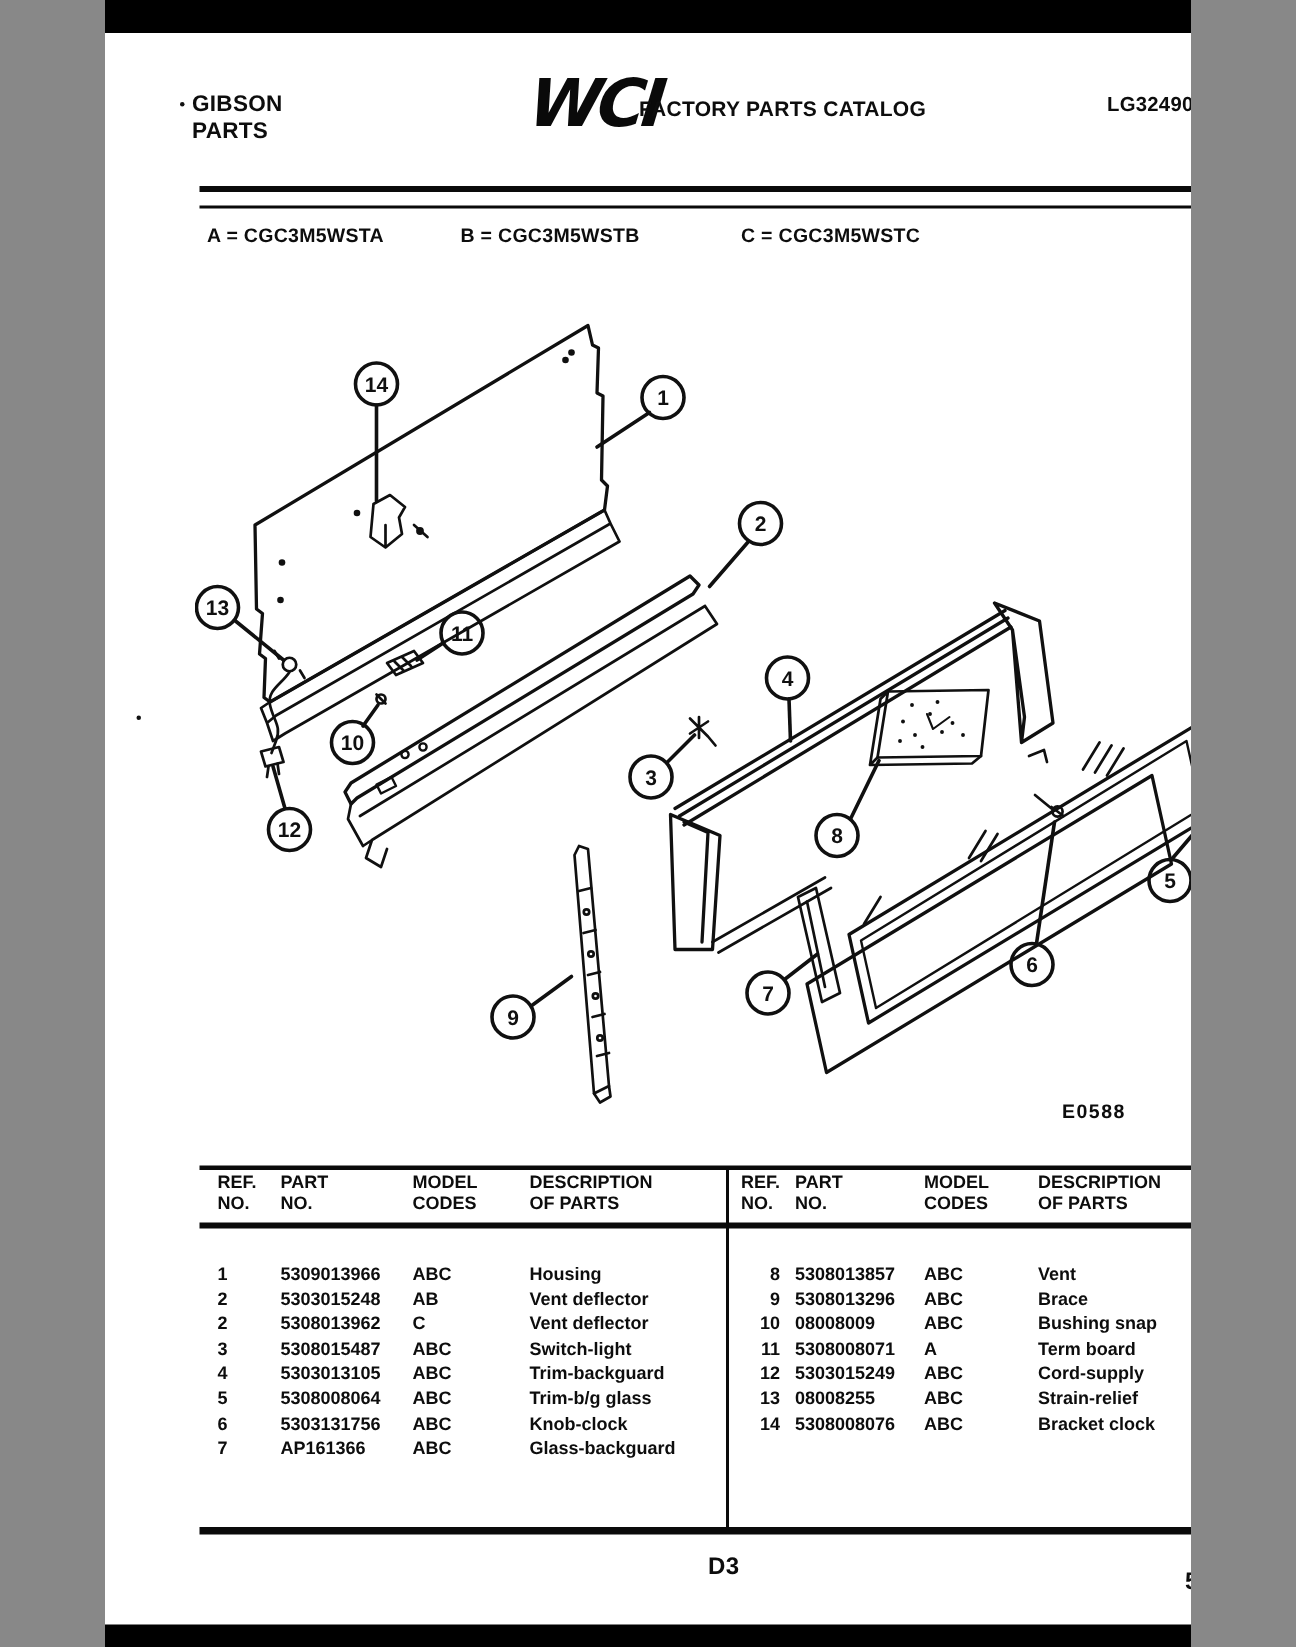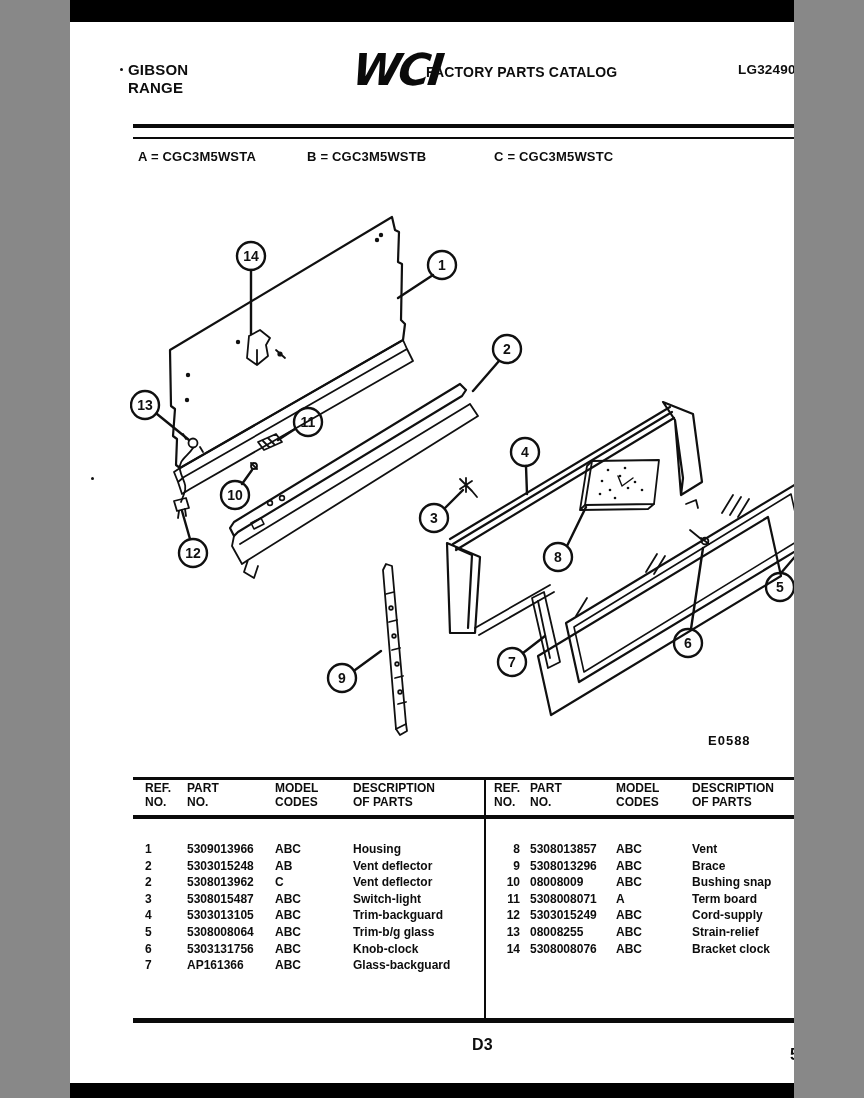--- a/index.html
+++ b/index.html
@@ -38,21 +38,21 @@
 </head>
 <body>
 
 <div class="page">
 
   <div class="bar" style="left:0;top:0;width:864px;height:22px;"></div>
   <div class="bar" style="left:832px;top:0;width:32px;height:1098px;"></div>
   <div class="bar" style="left:0;top:1083px;width:864px;height:15px;"></div>
 
   <div class="t" style="left:58px;top:61px;font-size:15px;">GIBSON</div>
-  <div class="t" style="left:58px;top:79px;font-size:15px;">RANGE</div>
+  <div class="t" style="left:58px;top:79px;font-size:15px;">PARTS</div>
   <div class="wci">WCI</div>
   <div class="t" style="left:356px;top:64px;font-size:14px;">FACTORY PARTS CATALOG</div>
   <div class="t" style="left:668px;top:62px;font-size:13.5px;">LG32490030</div>
 
   <div class="dbl-rule"></div>
 
   <div class="t" style="left:68px;top:149px;font-size:13px;">A = CGC3M5WSTA</div>
   <div class="t" style="left:237px;top:149px;font-size:13px;">B = CGC3M5WSTB</div>
   <div class="t" style="left:424px;top:149px;font-size:13px;">C = CGC3M5WSTC</div>
 

